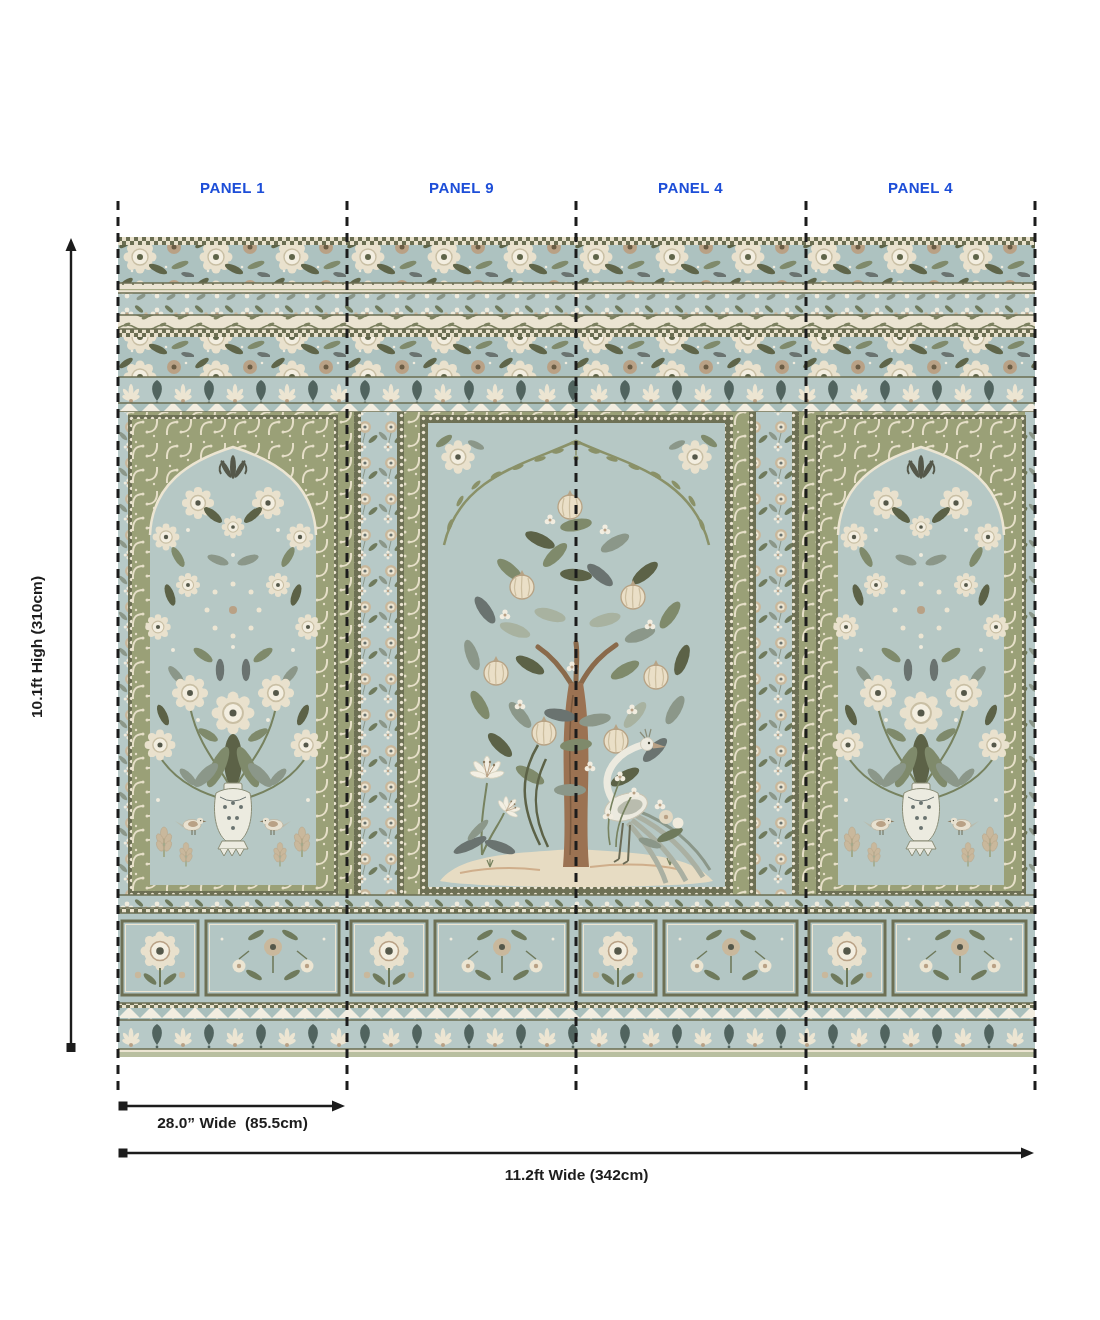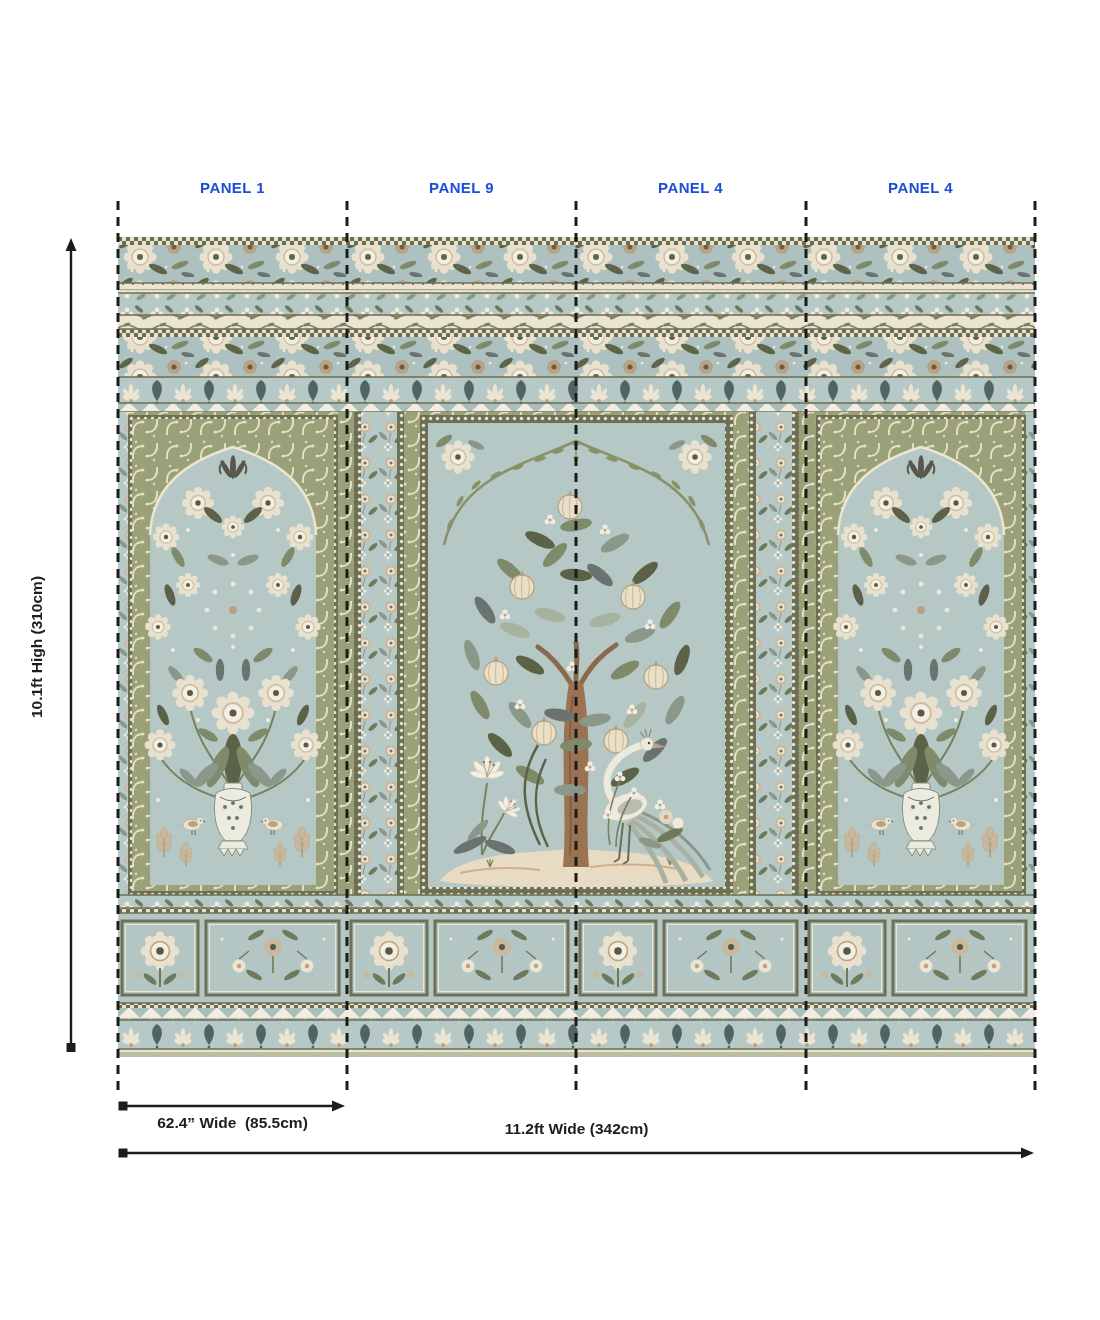--- a/index.html
+++ b/index.html
@@ -4,21 +4,21 @@
 <style>
   html,body{margin:0;padding:0;background:#ffffff;}
   .stage{position:relative;width:1100px;height:1320px;background:#ffffff;overflow:hidden;
          font-family:"Liberation Sans", sans-serif;color:#1d1d1d;}
   .abs{position:absolute;}
   .panel-label{top:179px;width:229px;text-align:center;font-size:15px;font-weight:700;
                letter-spacing:.4px;color:#1d4ed8;}
   .dim-label{font-size:15.5px;font-weight:600;color:#1d1d1d;white-space:pre;}
   .dim-height{left:37px;top:647px;transform:translate(-50%,-50%) rotate(-90deg);}
   .dim-panel-width{left:118px;top:1114px;width:229px;text-align:center;}
-  .dim-total-width{left:118px;top:1120px;width:917px;text-align:center;}
+  .dim-total-width{left:118px;top:1166px;width:917px;text-align:center;}
   svg{display:block;}
 </style>
 </head>
 <body>
 
 <div class="stage">
 
   <div class="abs" style="left:118px;top:237px;width:917px;height:820px;">
   <svg width="917" height="820" viewBox="0 0 917 820">
     <defs>
@@ -549,16 +549,16 @@
       <polygon points="1034,1153 1021,1147.5 1021,1158.5" fill="#1c1c1c"></polygon>
     </g>
   </svg>
 
   <div class="abs panel-label" style="left:118px;">PANEL 1</div>
   <div class="abs panel-label" style="left:347px;">PANEL 9</div>
   <div class="abs panel-label" style="left:576px;">PANEL 4</div>
   <div class="abs panel-label" style="left:806px;">PANEL 4</div>
 
   <div class="abs dim-label dim-height">10.1ft High (310cm)</div>
-  <div class="abs dim-label dim-panel-width">62.4” Wide  (85.5cm)</div>
+  <div class="abs dim-label dim-panel-width">28.0” Wide  (85.5cm)</div>
   <div class="abs dim-label dim-total-width">11.2ft Wide (342cm)</div>
 
 </div>
 
 </body></html>

